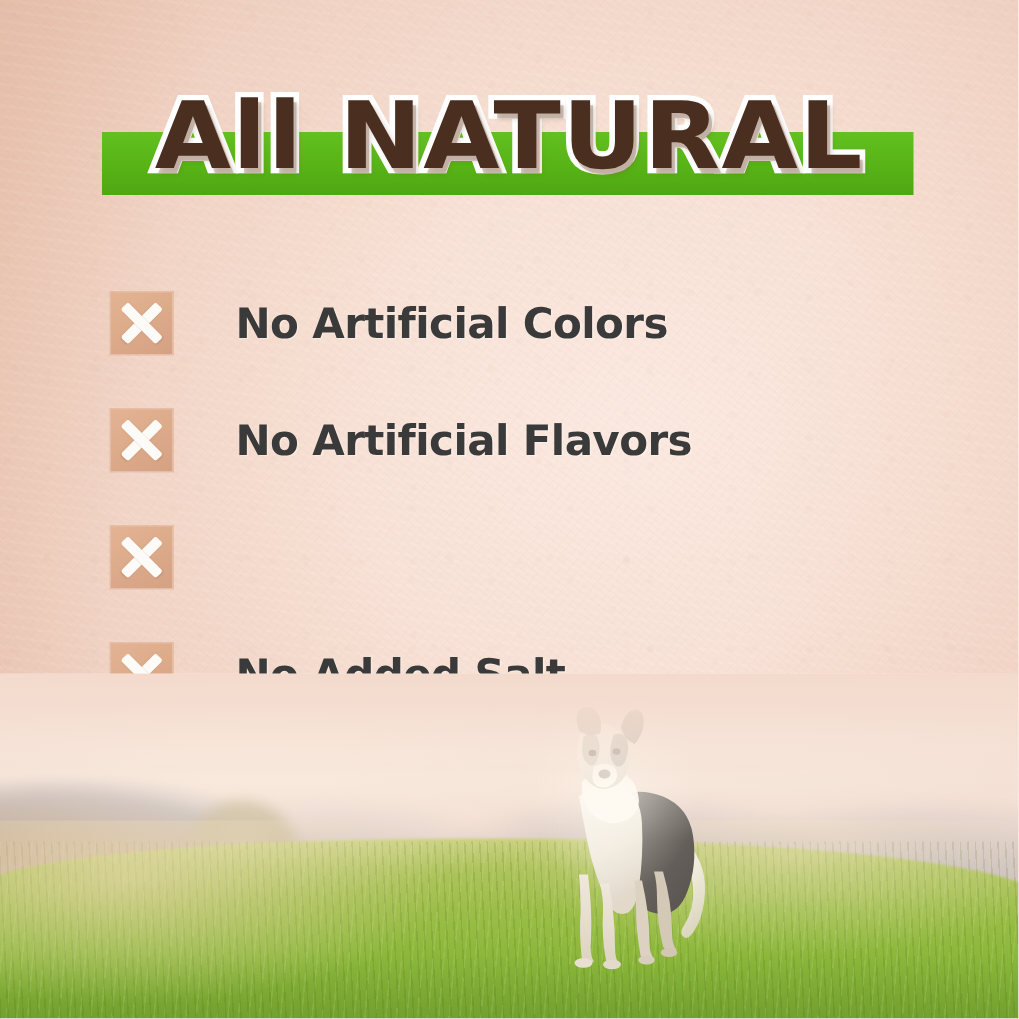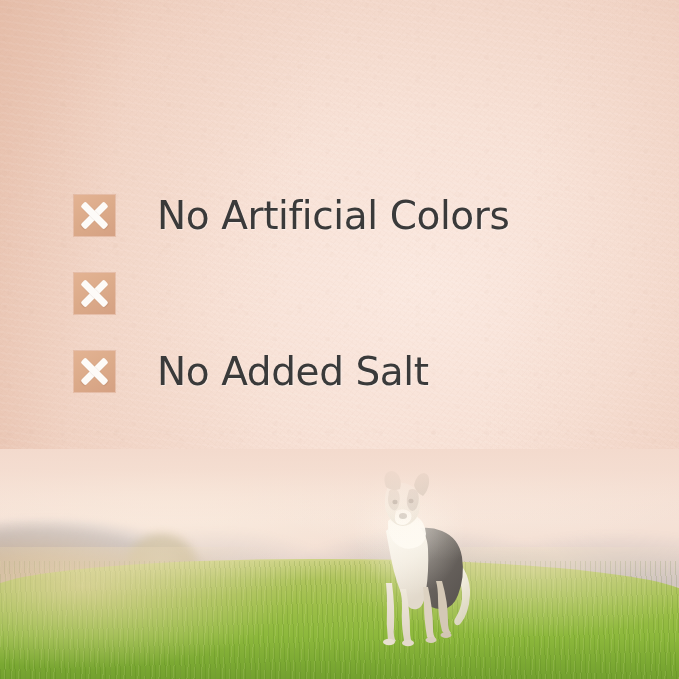--- a/index.html
+++ b/index.html
@@ -136,22 +136,22 @@
     background: #fdfbf8;
     border-radius: 2px;
     box-shadow: 0 1px 1px rgba(150,105,80,.25);
   }
   .x-box::before { transform: rotate(45deg); }
   .x-box::after  { transform: rotate(-45deg); }
 
   .claim-label {
     margin-left: 42px;
     font-family: "DejaVu Sans", sans-serif;
-    font-weight: normal;
-    font-size: 39px;
+    font-weight: bold;
+    font-size: 28px;
     color: #3a3a3a;
     letter-spacing: -0.4px;
     white-space: nowrap;
     text-shadow: 1px 1px 0 rgba(255,255,255,.35);
   }
 
   
   .photo {
     position: absolute;
     left: 0;
@@ -319,28 +319,36 @@
 </style>
 </head>
 <body>
 
 <div class="poster">
 
   <div class="bg-base"></div>
   <div class="bg-warm-left"></div>
   <div class="bg-noise"></div>
 
+  <div class="headline-wrap">
+    <div class="green-bar"></div>
+    <div class="headline">All NATURAL</div>
+  </div>
 
   <div class="claims">
 
     <div class="claim-row">
       <div class="x-box"></div>
       <div class="claim-label">No Artificial Colors</div>
     </div>
 
+    <div class="claim-row">
+      <div class="x-box"></div>
+      <div class="claim-label">No Artificial Flavors</div>
+    </div>
 
     <div class="claim-row">
       <div class="x-box"></div>
     </div>
 
     <div class="claim-row">
       <div class="x-box"></div>
       <div class="claim-label">No Added Salt</div>
     </div>
 

